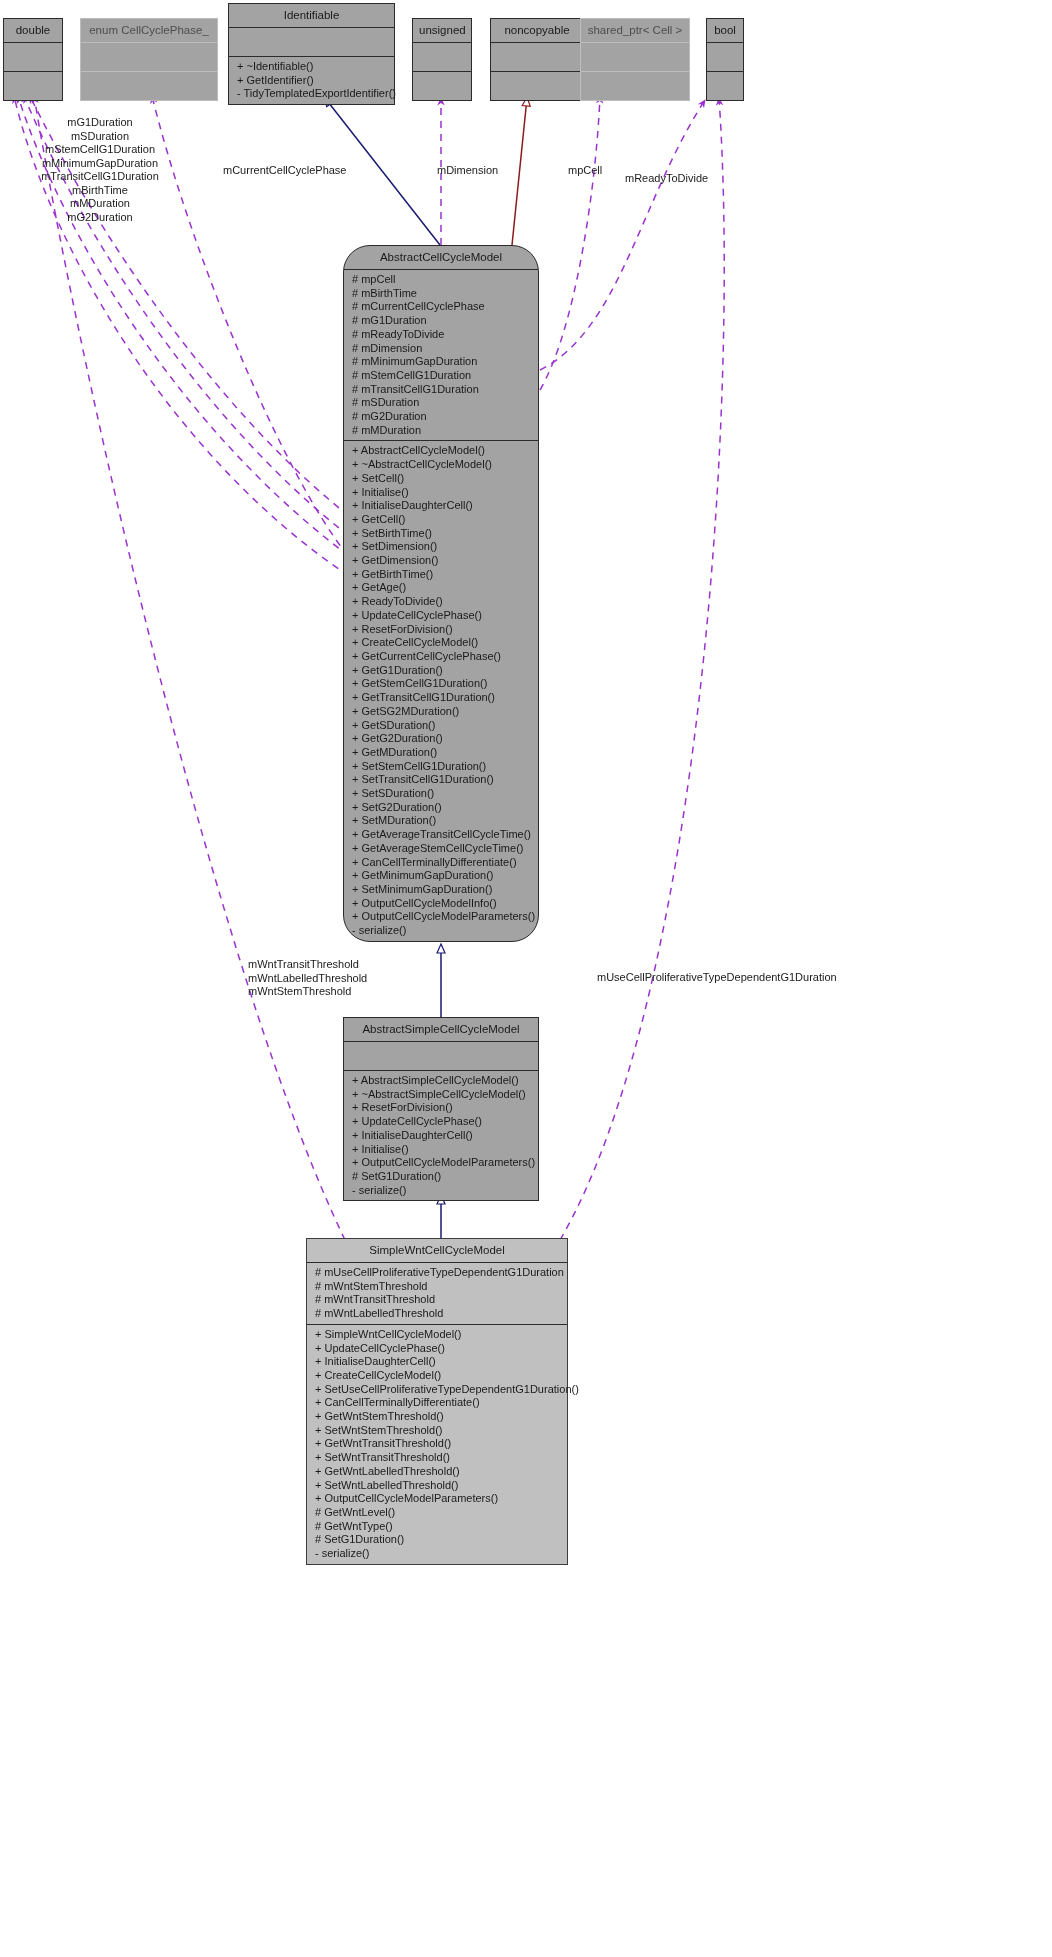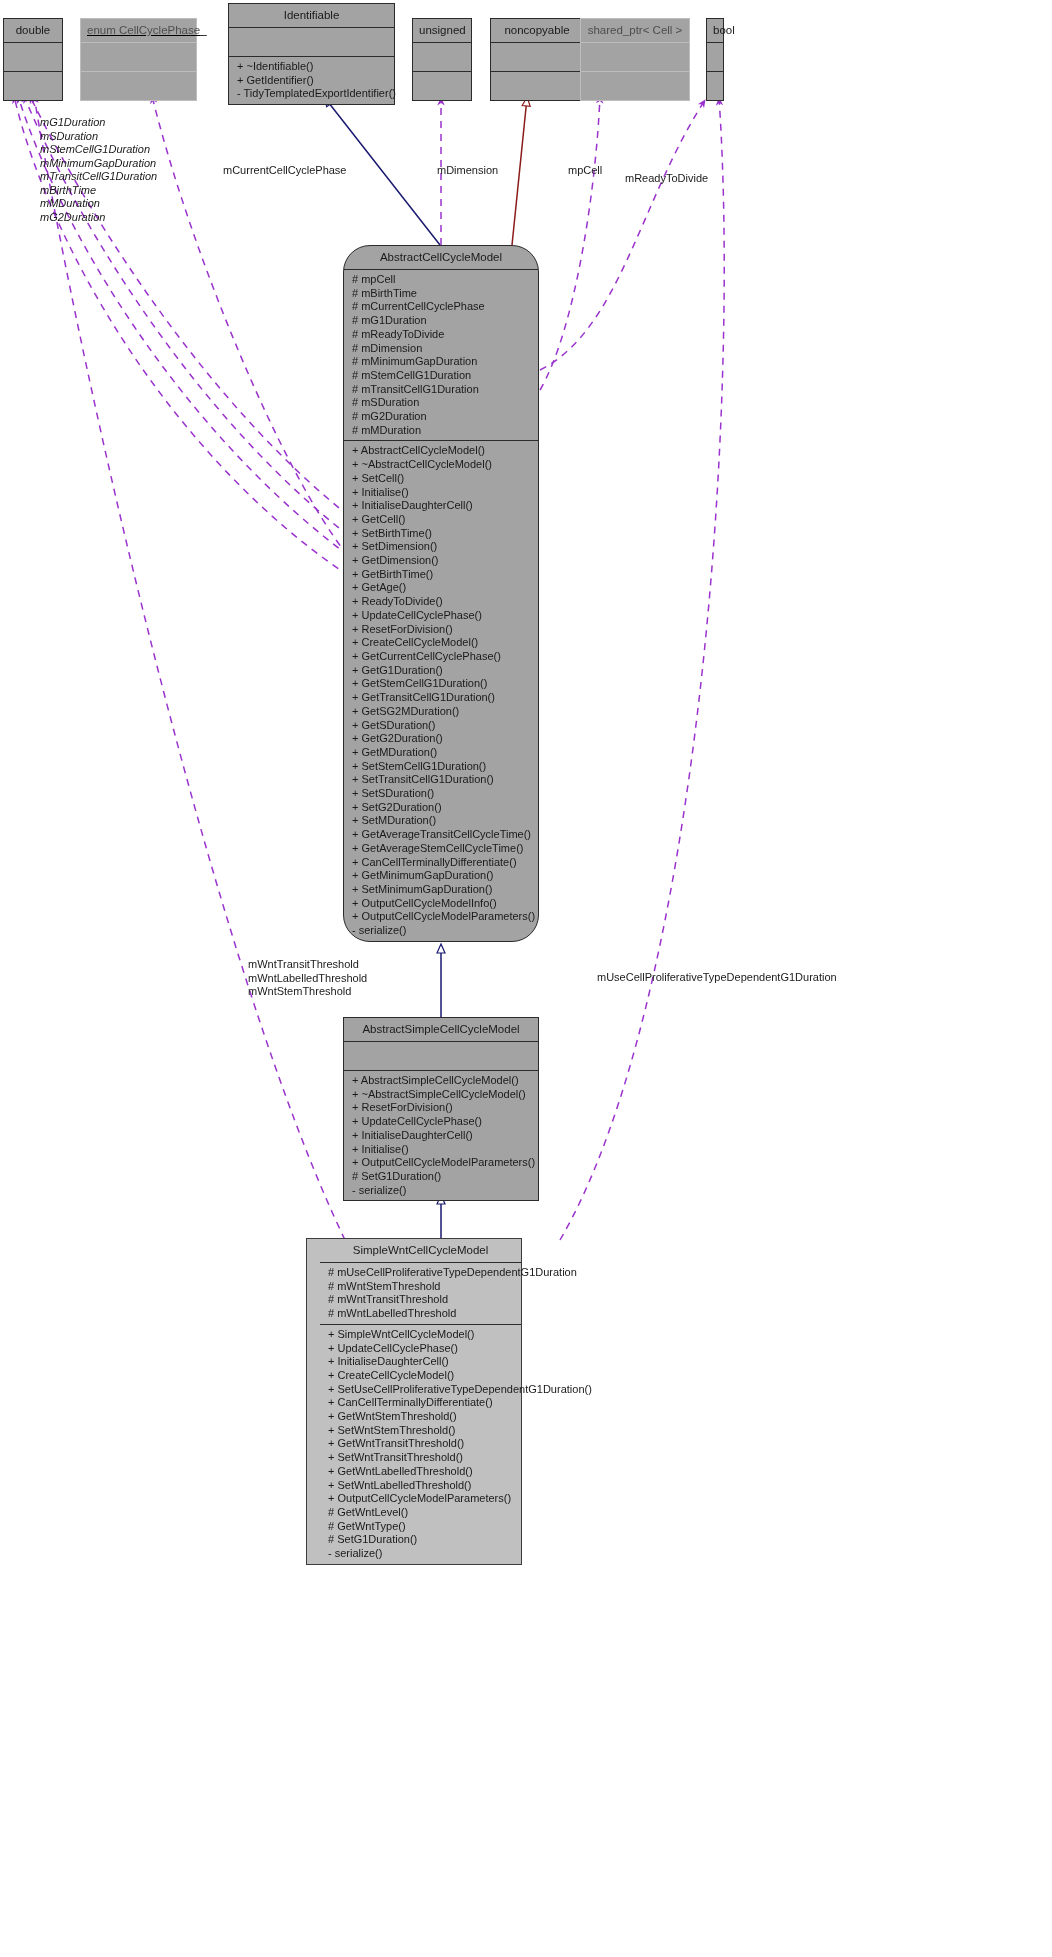--- a/index.html
+++ b/index.html
@@ -79,22 +79,21 @@
   }
   .edge-label {
     position: absolute;
     font-size: 11px;
     line-height: 13.5px;
     color: #1a1a1a;
     white-space: pre;
     z-index: 6;
   }
   .edge-label.center {
-    text-align: left;
-    font-style: italic;
+    text-align: center;
   }
 </style>
 </head>
 <body>
 
 <div id="diagram">
 
   <svg id="edges" viewBox="0 0 1052 1957">
     <defs>
       <marker id="arrow-open-navy" markerWidth="12" markerHeight="12" refX="9" refY="5" orient="auto" markerUnits="userSpaceOnUse">
@@ -157,21 +156,21 @@
   </svg>
 
   <div class="node thick" style="left:3px; top:18px; width:60px;">
     <div class="node-title">double</div>
     <div class="sep"></div>
     <div class="compartment empty"></div>
     <div class="sep"></div>
     <div class="compartment empty"></div>
   </div>
 
-  <div class="node grey-border" style="left:80px; top:18px; width:117px;text-decoration:underline;">
+  <div class="node grey-border" style="left:80px; top:18px; width:138px;">
     <div class="node-title">enum CellCyclePhase_</div>
     <div class="sep"></div>
     <div class="compartment empty"></div>
     <div class="sep"></div>
     <div class="compartment empty"></div>
   </div>
 
   <div class="node thick" style="left:228px; top:3px; width:167px;">
     <div class="node-title">Identifiable</div>
     <div class="sep"></div>
@@ -201,21 +200,21 @@
   </div>
 
   <div class="node grey-border" style="left:580px; top:18px; width:110px;">
     <div class="node-title">shared_ptr&lt; Cell &gt;</div>
     <div class="sep"></div>
     <div class="compartment empty"></div>
     <div class="sep"></div>
     <div class="compartment empty"></div>
   </div>
 
-  <div class="node thick" style="left:706px; top:18px; width:18px;">
+  <div class="node thick" style="left:706px; top:18px; width:38px;">
     <div class="node-title">bool</div>
     <div class="sep"></div>
     <div class="compartment empty"></div>
     <div class="sep"></div>
     <div class="compartment empty"></div>
   </div>
 
   <div class="edge-label center" style="left:40px; top:116px; width:120px;">mG1Duration
 mSDuration
 mStemCellG1Duration
@@ -302,21 +301,21 @@
       <div class="member">+ ResetForDivision()</div>
       <div class="member">+ UpdateCellCyclePhase()</div>
       <div class="member">+ InitialiseDaughterCell()</div>
       <div class="member">+ Initialise()</div>
       <div class="member">+ OutputCellCycleModelParameters()</div>
       <div class="member"># SetG1Duration()</div>
       <div class="member">- serialize()</div>
     </div>
   </div>
 
-  <div class="node highlight" style="left:306px; top:1238px; width:216px;padding-left:13px;">
+  <div class="node highlight" style="left:306px; top:1238px; width:262px;">
     <div class="node-title">SimpleWntCellCycleModel</div>
     <div class="sep"></div>
     <div class="compartment">
       <div class="member"># mUseCellProliferativeTypeDependentG1Duration</div>
       <div class="member"># mWntStemThreshold</div>
       <div class="member"># mWntTransitThreshold</div>
       <div class="member"># mWntLabelledThreshold</div>
     </div>
     <div class="sep"></div>
     <div class="compartment">

